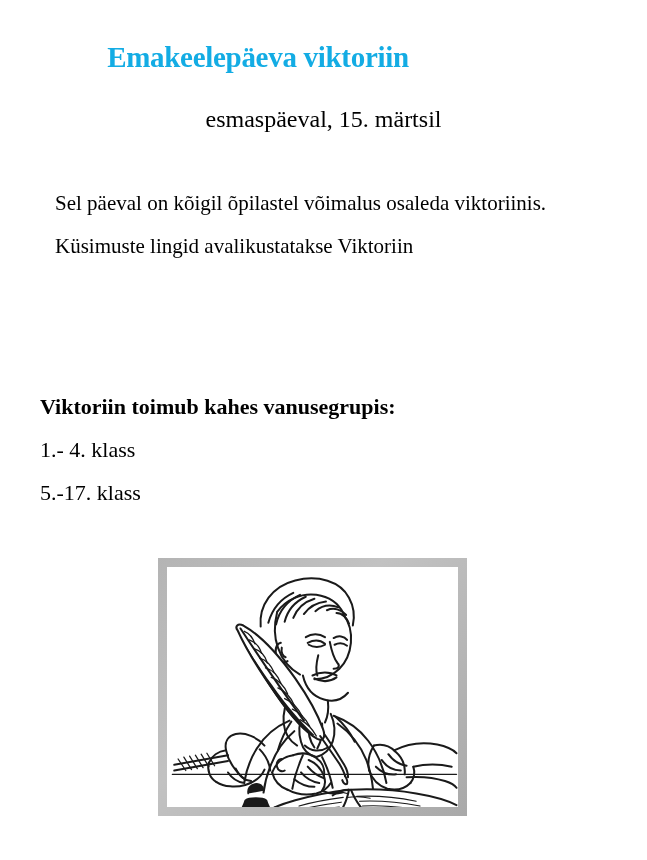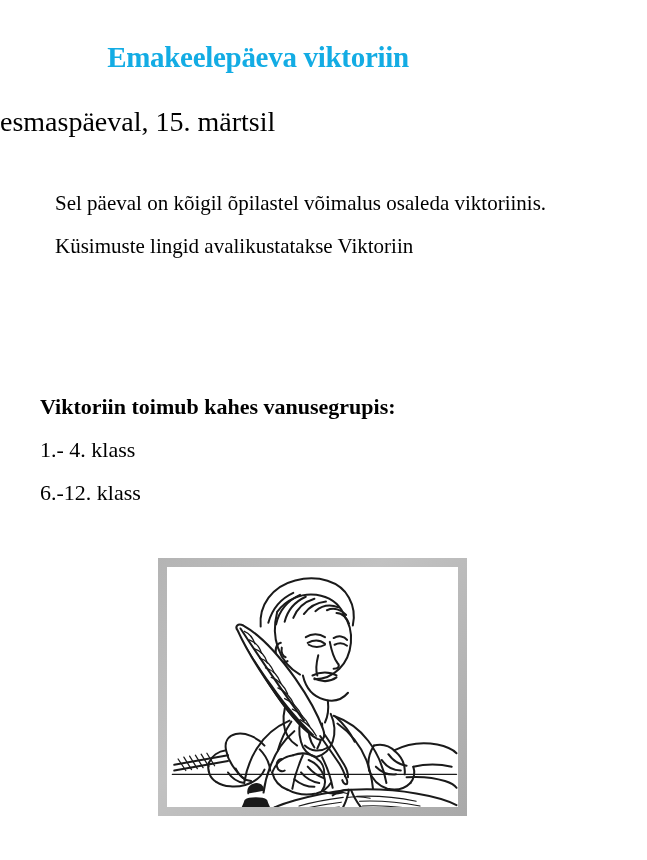--- a/index.html
+++ b/index.html
@@ -36,21 +36,22 @@
     color: #13ace4;
     letter-spacing: -0.3px;
   }
 
   
   .subtitle {
     position: absolute;
     top: 106px;
     left: 0;
     width: 647px;
-    font-size: 28px;
+    text-align: center;
+    font-size: 24px;
     line-height: 1.15;
   }
 
   
   .center-block {
     position: absolute;
     top: 190px;
     left: 55px;
     width: 537px;
     text-align: left;
@@ -118,21 +119,21 @@
   <div class="subtitle">esmaspäeval, 15. märtsil</div>
 
   <div class="center-block">
     <p class="para">Sel päeval on kõigil õpilastel võimalus osaleda viktoriinis.</p>
     <p class="para spaced">Küsimuste lingid avalikustatakse Viktoriin</p>
   </div>
 
   <div class="left-block">
     <p class="line">Viktoriin toimub kahes vanusegrupis:</p>
     <p class="line">1.- 4. klass</p>
-    <p class="line">6.-12. klass</p>
+    <p class="line">5.-17. klass</p>
   </div>
 
   <div class="illustration-wrap">
     <div class="illustration-inner">
       <svg viewBox="0 0 300 250" xmlns="http://www.w3.org/2000/svg">
         <g fill="none" stroke="#1a1a1a" stroke-width="2.1" stroke-linecap="round" stroke-linejoin="round">
 
           <path d="M96 62 C94 40 108 20 132 14 C156 8 179 15 188 32
                    C193 41 194 52 192 61"></path>
 

